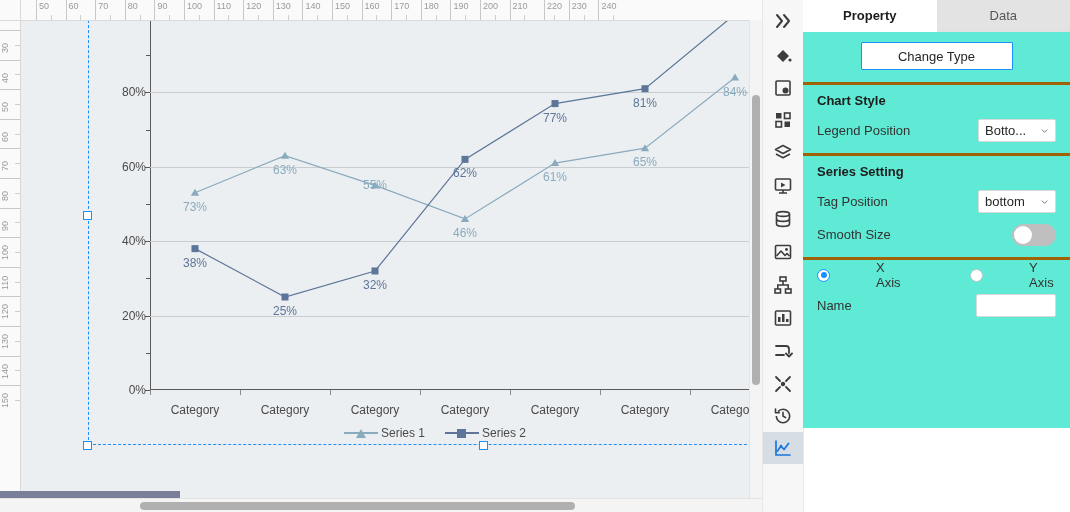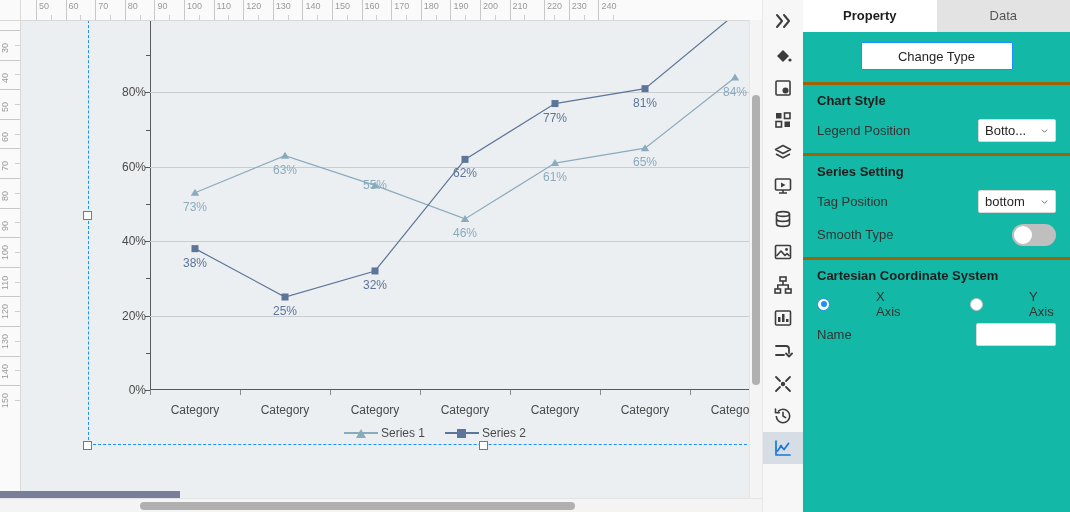--- a/index.html
+++ b/index.html
@@ -69,21 +69,21 @@
   .hthumb-outer{position:absolute;left:140px;top:3px;width:435px;height:8px;background:#b0b0b0;border-radius:4px;}
   .hscroll-inner{position:absolute;left:0;bottom:13px;width:180px;height:8px;background:#7a7f99;z-index:8;}
 
   
   .rail{position:absolute;left:762px;top:0;width:40px;height:512px;background:#f7f7f7;border-left:1px solid #e8e8e8;border-right:1px solid #e8e8e8;}
   .rail-btn{position:relative;width:40px;height:32px;display:flex;align-items:center;justify-content:center;cursor:pointer;}
   .rail-btn.active{background:#d6dde4;}
   .rail-btn svg{display:block;}
 
   
-  .panel{position:absolute;left:803px;top:0;width:267px;height:512px;background:#14b8a6;overflow:hidden;}
+  .panel{position:absolute;left:803px;top:0;width:267px;height:428px;background:#5eead4;overflow:hidden;}
   .tabs{display:flex;height:31px;border-bottom:1px solid #e0e0e0;}
   .tab{flex:1;display:flex;align-items:center;justify-content:center;font-size:13px;color:#555;cursor:pointer;background:#e3e3e3;}
   .tab.active{background:#fff;color:#1d1d1d;font-weight:bold;border-bottom:1px solid #fff;margin-bottom:-1px;}
 
   .panel-body{position:absolute;top:31px;left:0;right:0;bottom:0;overflow:hidden;}
   .btn-row{padding:11px 0 12px 0;display:flex;justify-content:center;}
   .change-type{width:150px;height:26px;background:#fff;border:1px solid #1890ff;color:#262626;font-size:13px;
     display:flex;align-items:center;justify-content:center;cursor:pointer;border-radius:1px;}
 
   .section{border-top:3px solid #a16207;padding:0 0 6px 0;}
@@ -485,30 +485,29 @@
         <div class="prop-row">
           <div class="prop-label">Tag Position</div>
           <div class="ctrl-select">
             <span class="sv">bottom</span>
             <svg class="chev" viewBox="0 0 10 10">
                 <path d="M2 4l3 3 3-3" fill="none" stroke="#666" stroke-width="1"></path>
               </svg>
           </div>
         </div>
         <div class="prop-row">
-          <div class="prop-label">Smooth Type</div>
+          <div class="prop-label">Smooth Size</div>
           <div class="toggle">
               <div class="knob"></div>
             </div>
         </div>
       </div>
 
 
       <div class="section">
-        <div class="section-title">Cartesian Coordinate System</div>
         <div class="radio-row">
           <div class="radio-grp">
             <span class="radio on"></span>
             <span class="radio-lbl">X Axis</span>
           </div>
           <div class="radio-spacer"></div>
           <div class="radio-grp">
             <span class="radio"></span>
             <span class="radio-lbl">Y Axis</span>
           </div>

